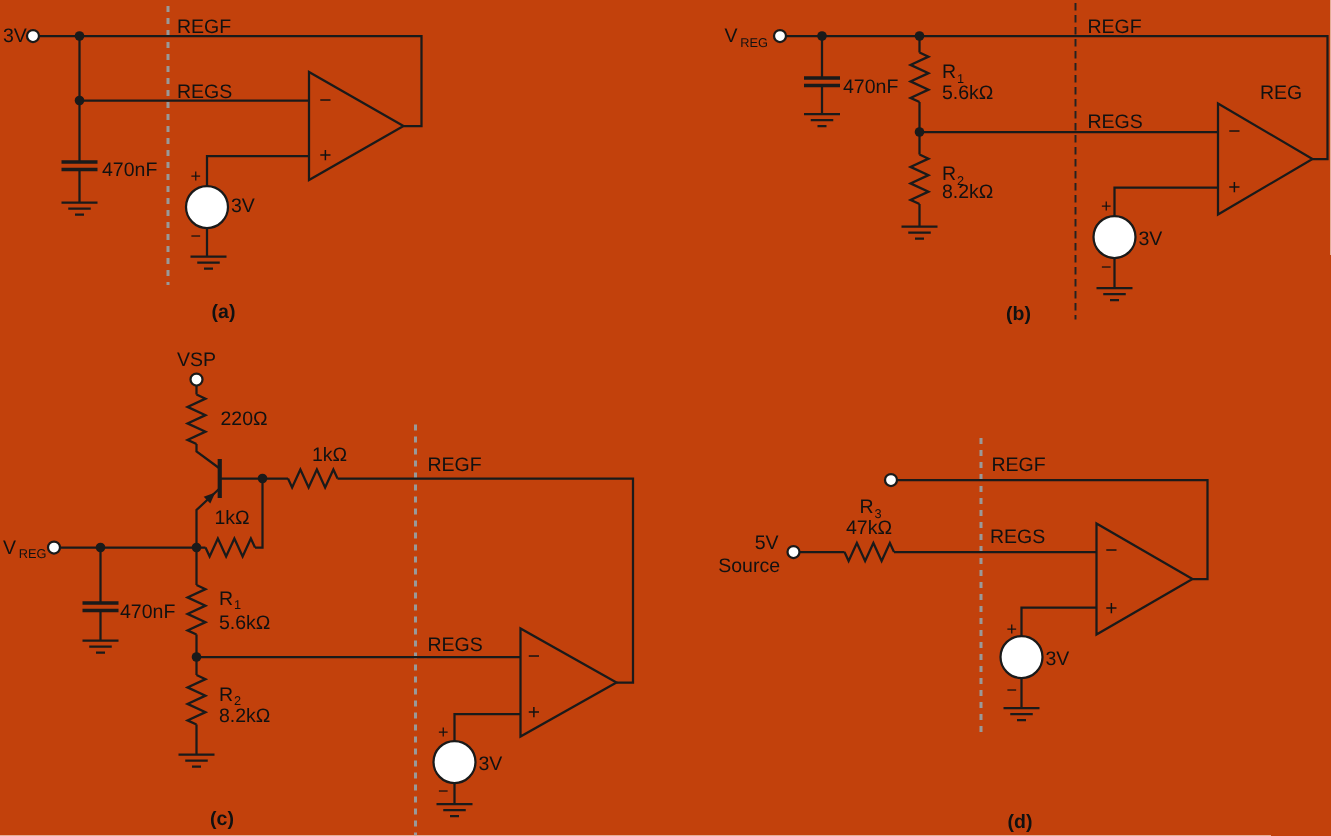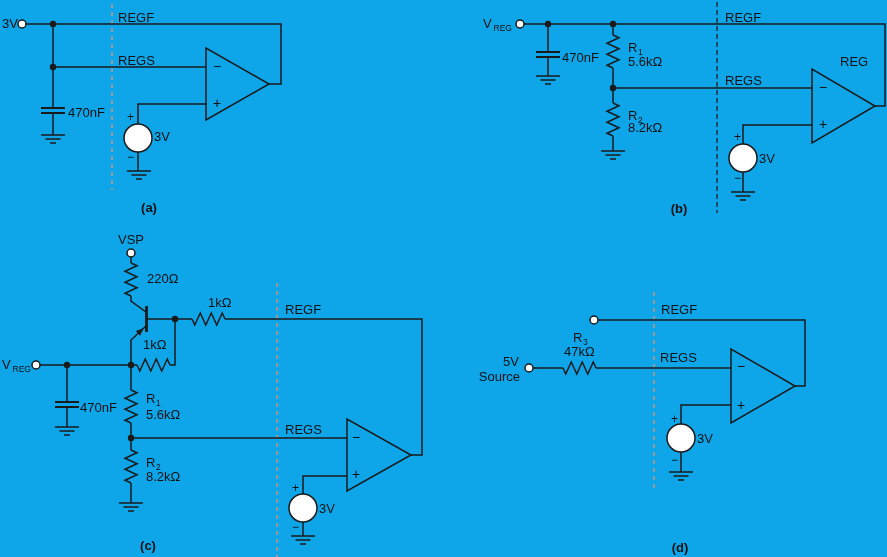--- a/index.html
+++ b/index.html
@@ -1,16 +1,16 @@
 <!DOCTYPE html>
 <html><head>
 <meta charset="utf-8">
 <style>
   html,body{margin:0;padding:0;background:#ffffff;}
-  .stage{position:relative;width:887px;height:557px;background:#0ea5e9;overflow:hidden;}
+  .stage{position:relative;width:887px;height:557px;background:#c2410c;overflow:hidden;}
   svg{display:block;}
   svg text{font-family:"Liberation Sans","DejaVu Sans",sans-serif;fill:#111111;}
   .wire{stroke:#1a1a1a;stroke-width:1.5;fill:none;stroke-linejoin:miter;}
   .plate{stroke:#1a1a1a;stroke-width:2.2;fill:none;}
   .bar{stroke:#1a1a1a;stroke-width:2.8;fill:none;}
   .dash-gray{stroke:#999999;stroke-width:2;fill:none;stroke-dasharray:4 4;}
   .dash-dark{stroke:#222222;stroke-width:1.3;fill:none;stroke-dasharray:5 3;}
   .dot{fill:#1a1a1a;stroke:none;}
   .term{fill:#ffffff;stroke:#1a1a1a;stroke-width:1.5;}
   .lbl{font-size:13px;}

